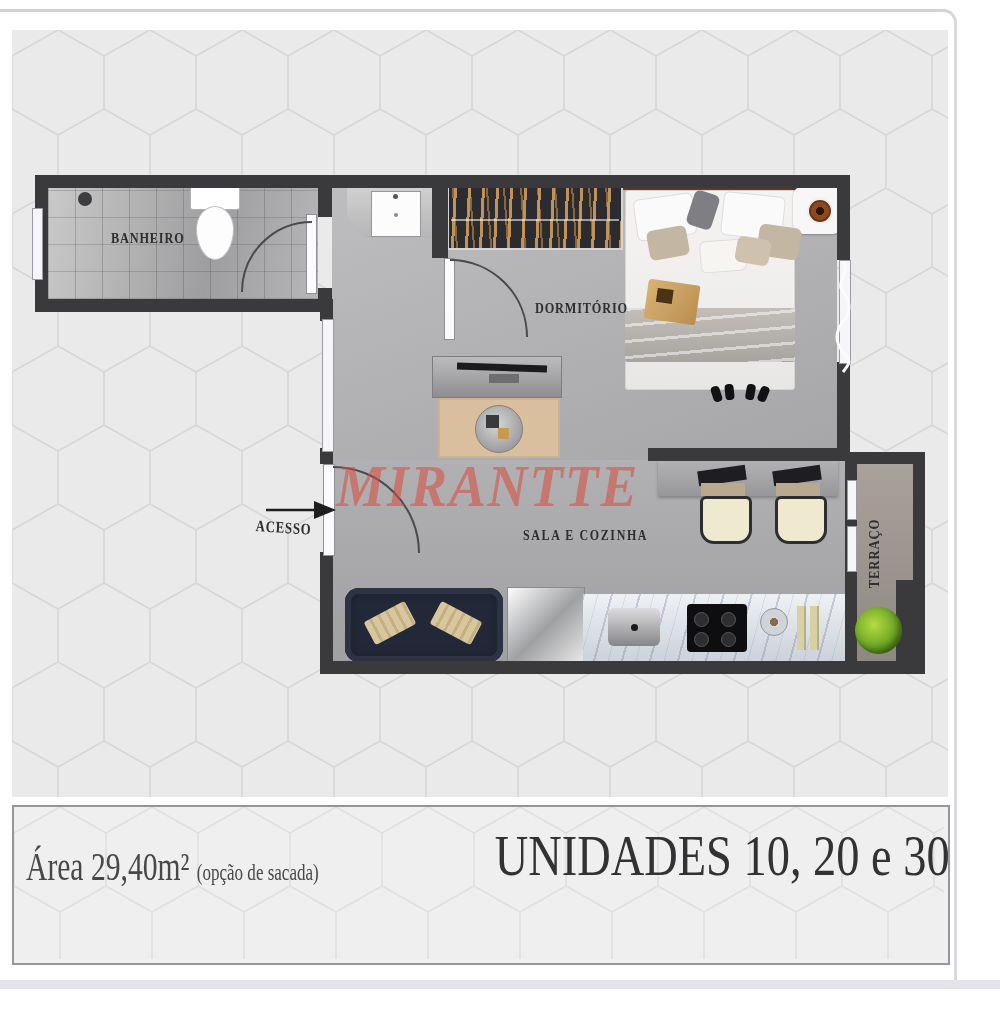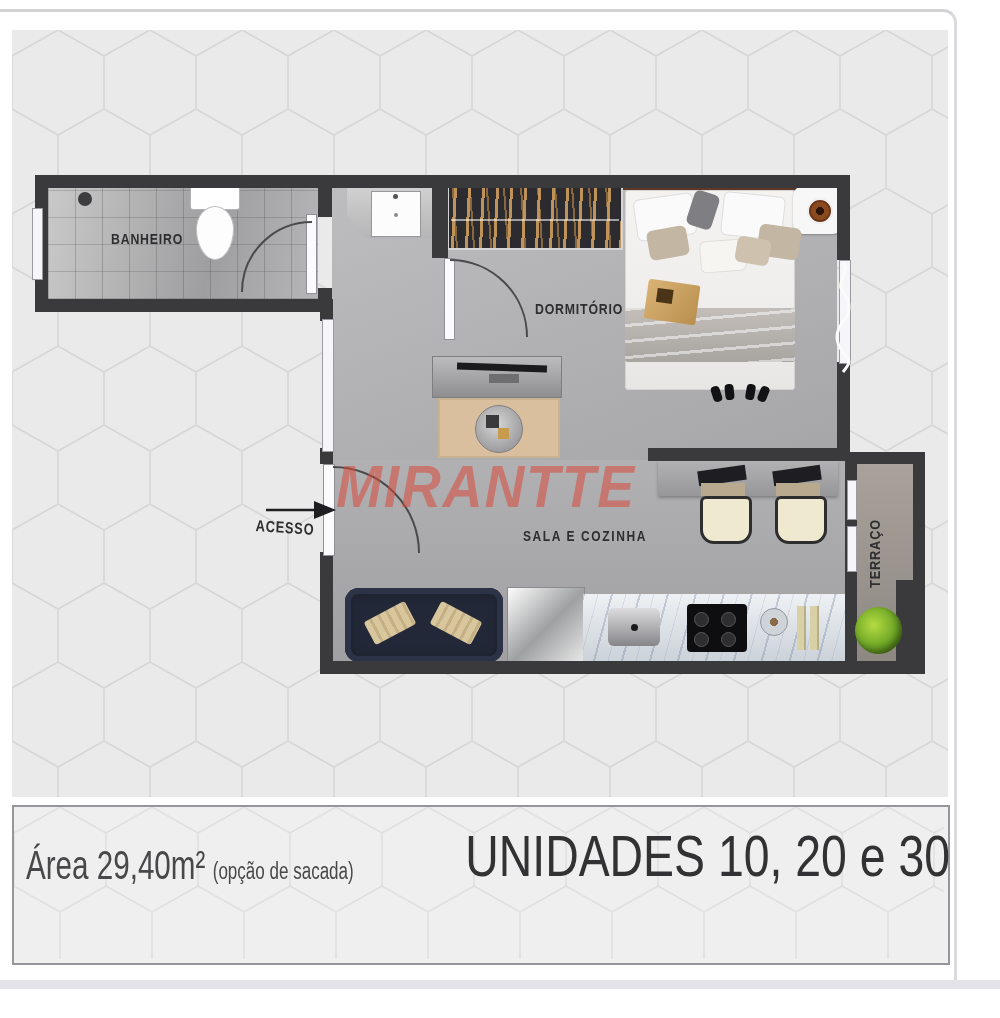--- a/index.html
+++ b/index.html
@@ -1,17 +1,17 @@
 <!DOCTYPE html>
 <html><head>
 <meta charset="utf-8">
 <style>
   html,body{margin:0;padding:0;background:#ffffff;}
   .page{position:relative;width:1000px;height:1018px;background:#ffffff;overflow:hidden;
-        font-family:Liberation Sans, sans-serif;}
+        font-family:Liberation Serif, serif;}
   .abs{position:absolute;}
   .wall{position:absolute;background:#3a3a3c;z-index:30;}
   .floor{position:absolute;z-index:5;}
   .furn{position:absolute;z-index:12;}
   .lbl{position:absolute;z-index:40;font-weight:bold;color:#2e2e30;white-space:nowrap;
        letter-spacing:1px;transform-origin:left top;}
   .frame{position:absolute;top:9px;left:-24px;width:978px;height:972px;
          border-top:3px solid #d3d3d7;border-right:3px solid #dadade;
          border-top-right-radius:14px;z-index:2;}
   .bottom-band{position:absolute;left:0;top:980px;width:1000px;height:9px;background:#e3e3e9;z-index:2;}

